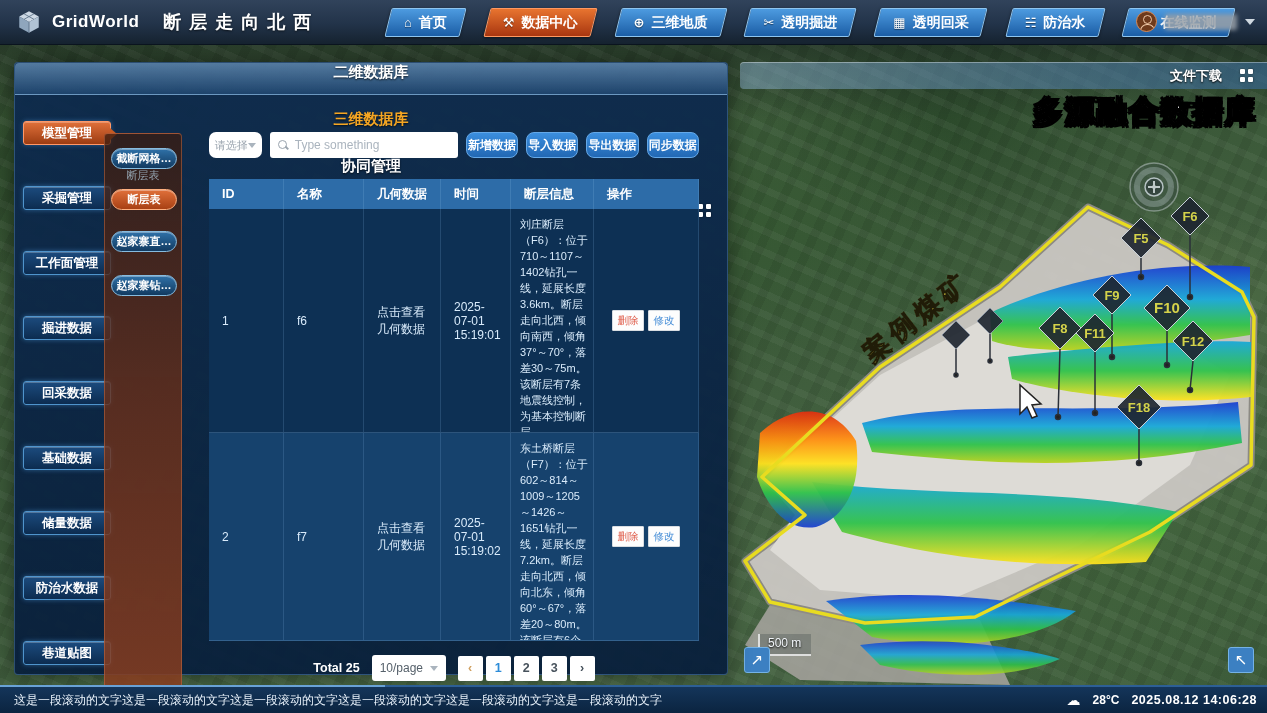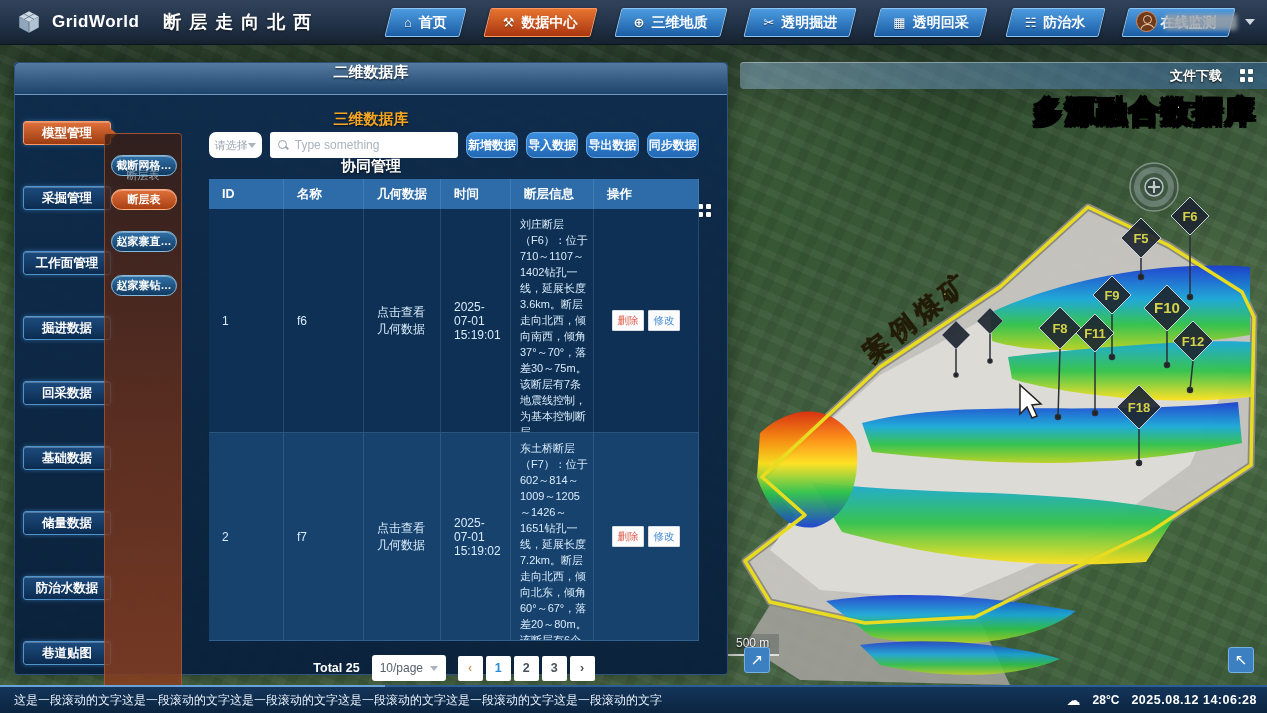--- a/index.html
+++ b/index.html
@@ -66,21 +66,21 @@
     text-shadow:2px 2px 0 #000,-2px 2px 0 #000,2px -2px 0 #000,-2px -2px 0 #000; }
 
   
   .scene { position:absolute; left:0; top:45px; width:1267px; height:640px; z-index:10; }
 
   .corner-btn { position:absolute; width:26px; height:26px; z-index:25; background:#3c80c2;
     border:1px solid #74b2e6; border-radius:3px; color:#fff; font-size:15px; display:flex;
     align-items:center; justify-content:center; cursor:pointer; }
   .corner-bl { left:744px; top:647px; }
   .corner-br { left:1228px; top:647px; }
-  .scale-box { position:absolute; left:726px; top:634px; z-index:24; color:#f2f6fa; font-size:12px;
+  .scale-box { position:absolute; left:758px; top:634px; z-index:24; color:#f2f6fa; font-size:12px;
     padding:2px 10px 4px 8px; border-left:2px solid rgba(240,240,240,.85);
     border-bottom:2px solid rgba(240,240,240,.85); text-shadow:0 1px 2px #000;
     background:rgba(40,50,55,.25); }
 
   
   .panel { position:absolute; left:14px; top:62px; width:714px; height:613px; z-index:30;
     background:linear-gradient(180deg, rgba(14,43,78,.96), rgba(9,32,60,.96));
     border:1px solid rgba(95,145,195,.4); border-radius:4px; box-shadow:0 0 22px rgba(0,0,0,.45); }
   .panel-head { height:32px; display:flex; align-items:center; gap:28px; padding:0 16px;
     background:linear-gradient(180deg, rgba(130,175,215,.6), rgba(45,92,140,.5));
@@ -380,21 +380,21 @@
         <div class="sbtn">工作面管理</div>
         <div class="sbtn">掘进数据</div>
         <div class="sbtn">回采数据</div>
         <div class="sbtn">基础数据</div>
         <div class="sbtn">储量数据</div>
         <div class="sbtn">防治水数据</div>
         <div class="sbtn">巷道贴图</div>
       </div>
 
       <div class="subbar">
-        <div class="pill" style="top:21px;">截断网格…</div>
+        <div class="pill" style="top:14px;">截断网格…</div>
         <div class="ghost-label" style="top:34px;">断层表</div>
         <div class="pill active" style="top:55px;">断层表</div>
         <div class="pill" style="top:97px;">赵家寨直…</div>
         <div class="pill" style="top:141px;">赵家寨钻…</div>
       </div>
 
       <div class="content">
         <div class="toolbar">
           <div class="fake-select">
             <span>请选择</span>

